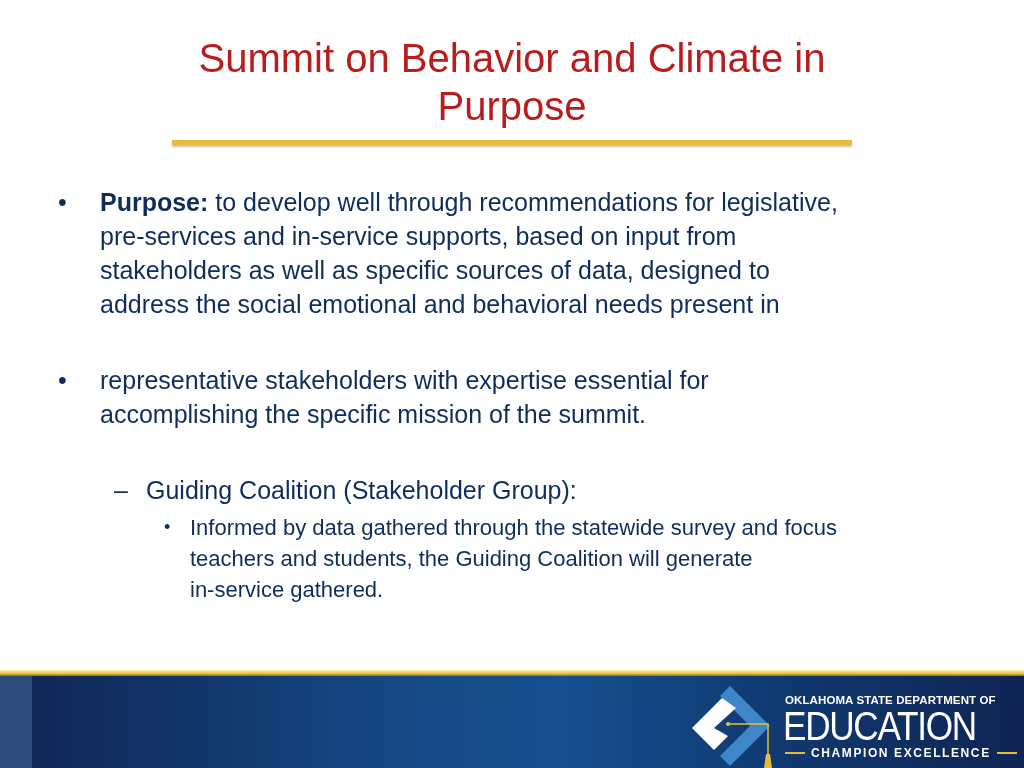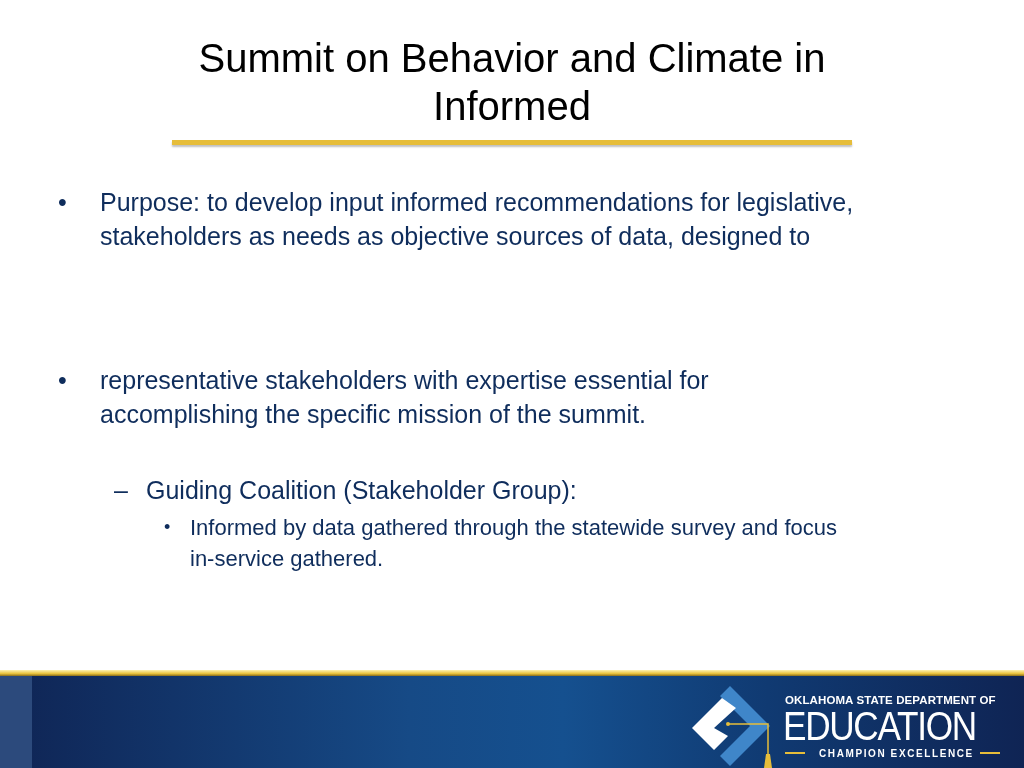--- a/index.html
+++ b/index.html
@@ -1,35 +1,35 @@
 <!DOCTYPE html>
 <html><head>
   <meta charset="utf-8">
   <style>
     * { box-sizing: border-box; margin: 0; padding: 0; }
     html, body { width: 1024px; height: 768px; overflow: hidden; background: #ffffff; }
     body { position: relative; font-family: "Liberation Sans", sans-serif; color: #0f2d5c; }
 
     .title {
       position: absolute; left: 150px; top: 34px; width: 724px;
-      text-align: center; font-size: 40px; line-height: 48px; color: #000000;
+      text-align: center; font-size: 40px; line-height: 48px; color: #b91c1c;
       font-weight: normal;
     }
     .title-rule {
       position: absolute; left: 172px; top: 140px; width: 680px; height: 5px;
       background: #e6bd3a; box-shadow: 0 2px 2px rgba(0,0,0,0.25);
     }
 
     .content { position: absolute; left: 0; top: 185px; width: 1024px; }
     .l1 {
       position: absolute; left: 100px; width: 880px;
       font-size: 25px; line-height: 34px; color: #0f2d5c;
     }
     .l1 .bullet { position: absolute; left: -42px; top: 0; }
-    .l1 b { font-weight: normal; }
+    .l1 b { font-weight: bold; }
     .l2 {
       position: absolute; left: 146px; width: 800px;
       font-size: 25px; line-height: 34px; color: #0f2d5c;
     }
     .l2 .dash { position: absolute; left: -32px; top: 0; }
     .l3 {
       position: absolute; left: 190px; width: 790px;
       font-size: 22px; line-height: 31px; color: #0f2d5c;
     }
     .l3 .bullet { position: absolute; left: -26px; top: 0; font-size: 18px; }
@@ -54,53 +54,56 @@
     }
     .logo-line2 {
       position: absolute; left: 99px; top: 22px; font-size: 40px; line-height: 40px;
       color: #ffffff; letter-spacing: -1.5px; white-space: nowrap; transform: scaleX(0.88); transform-origin: left top;
     }
     .logo-line3 {
       position: absolute; left: 101px; top: 62px; width: 210px; height: 14px;
       display: flex; align-items: center; gap: 6px;
     }
     .logo-line3 .rule { flex: 0 0 20px; height: 2px; background: #e6bd3a; }
-    .logo-line3 .txt { font-size: 10px; font-weight: bold; color: #ffffff; letter-spacing: 1.6px; white-space: nowrap; margin-left: 8px; }
+    .logo-line3 .txt { font-size: 12px; font-weight: bold; color: #ffffff; letter-spacing: 1.6px; white-space: nowrap; }
   </style>
 </head>
 <body>
 
 <h1 class="title">
   <span>Summit on Behavior and Climate in</span><br>
-  <span>Informed</span>
+  <span>Purpose</span>
 </h1>
 <div class="title-rule"></div>
 
 <div class="content">
 
   <div class="l1" style="top:0px;">
     <span class="bullet">•</span>
-    <div><b>Purpose:</b><span> to develop input informed recommendations for legislative,</span></div>
-    <div>stakeholders as needs as objective sources of data, designed to</div>
+    <div><b>Purpose:</b><span> to develop well through recommendations for legislative,</span></div>
+    <div>pre-services and in-service supports, based on input from</div>
+    <div>stakeholders as well as specific sources of data, designed to</div>
+    <div>address the social emotional and behavioral needs present in</div>
   </div>
 
   <div class="l1" style="top:178px;">
     <span class="bullet">•</span>
     <div>representative stakeholders with expertise essential for</div>
     <div>accomplishing the specific mission of the summit.</div>
   </div>
 
   <div class="l2" style="top:288px;">
     <span class="dash">–</span>
     <div>Guiding Coalition (Stakeholder Group):</div>
   </div>
 
   <div class="l3" style="top:327px;">
     <span class="bullet">•</span>
     <div>Informed by data gathered through the statewide survey and focus</div>
+    <div>teachers and students, the Guiding Coalition will generate</div>
     <div>in-service gathered.</div>
   </div>
 </div>
 
 <div class="footer"></div>
 <div class="footer-gold"></div>
 <div class="footer-strip"></div>
 
 <div class="logo">
   <svg class="logo-mark" width="100" height="84" viewBox="0 0 100 84">

